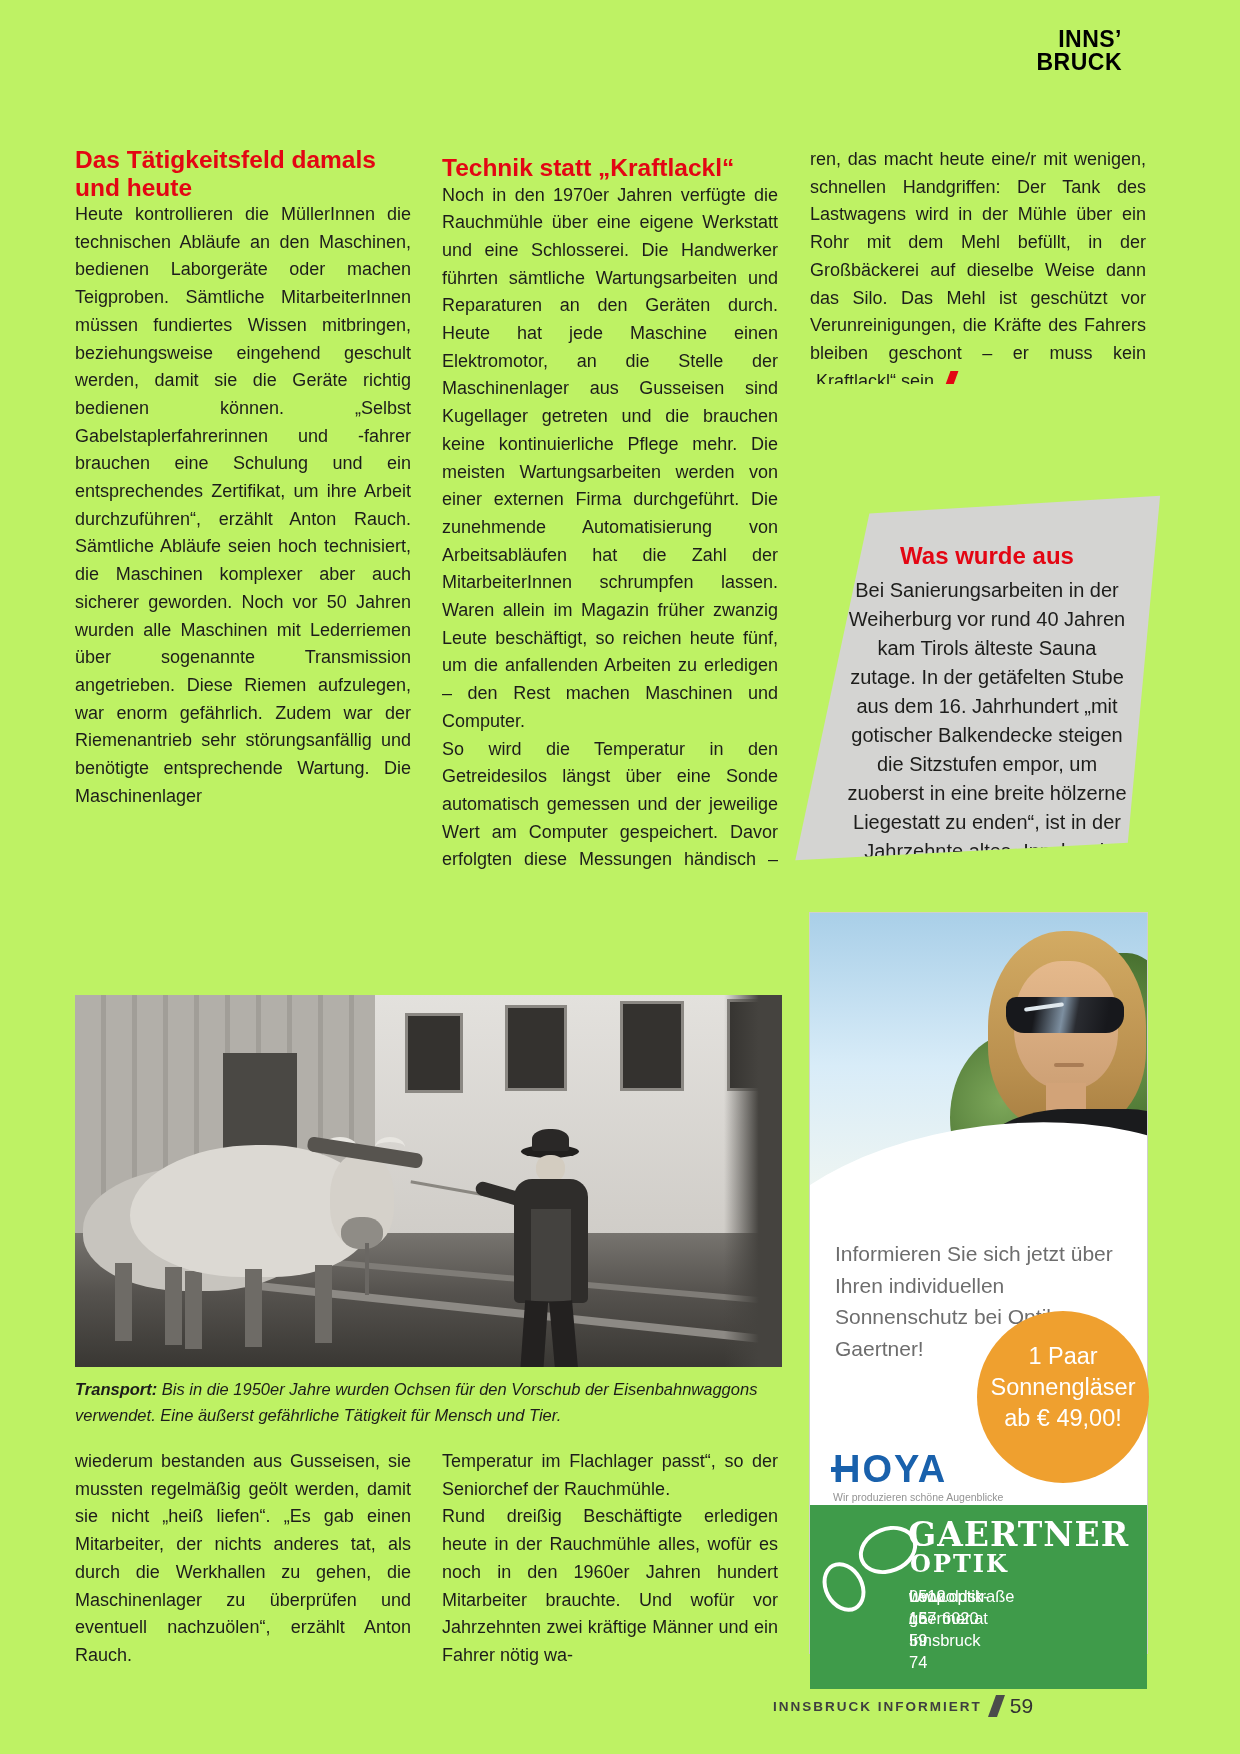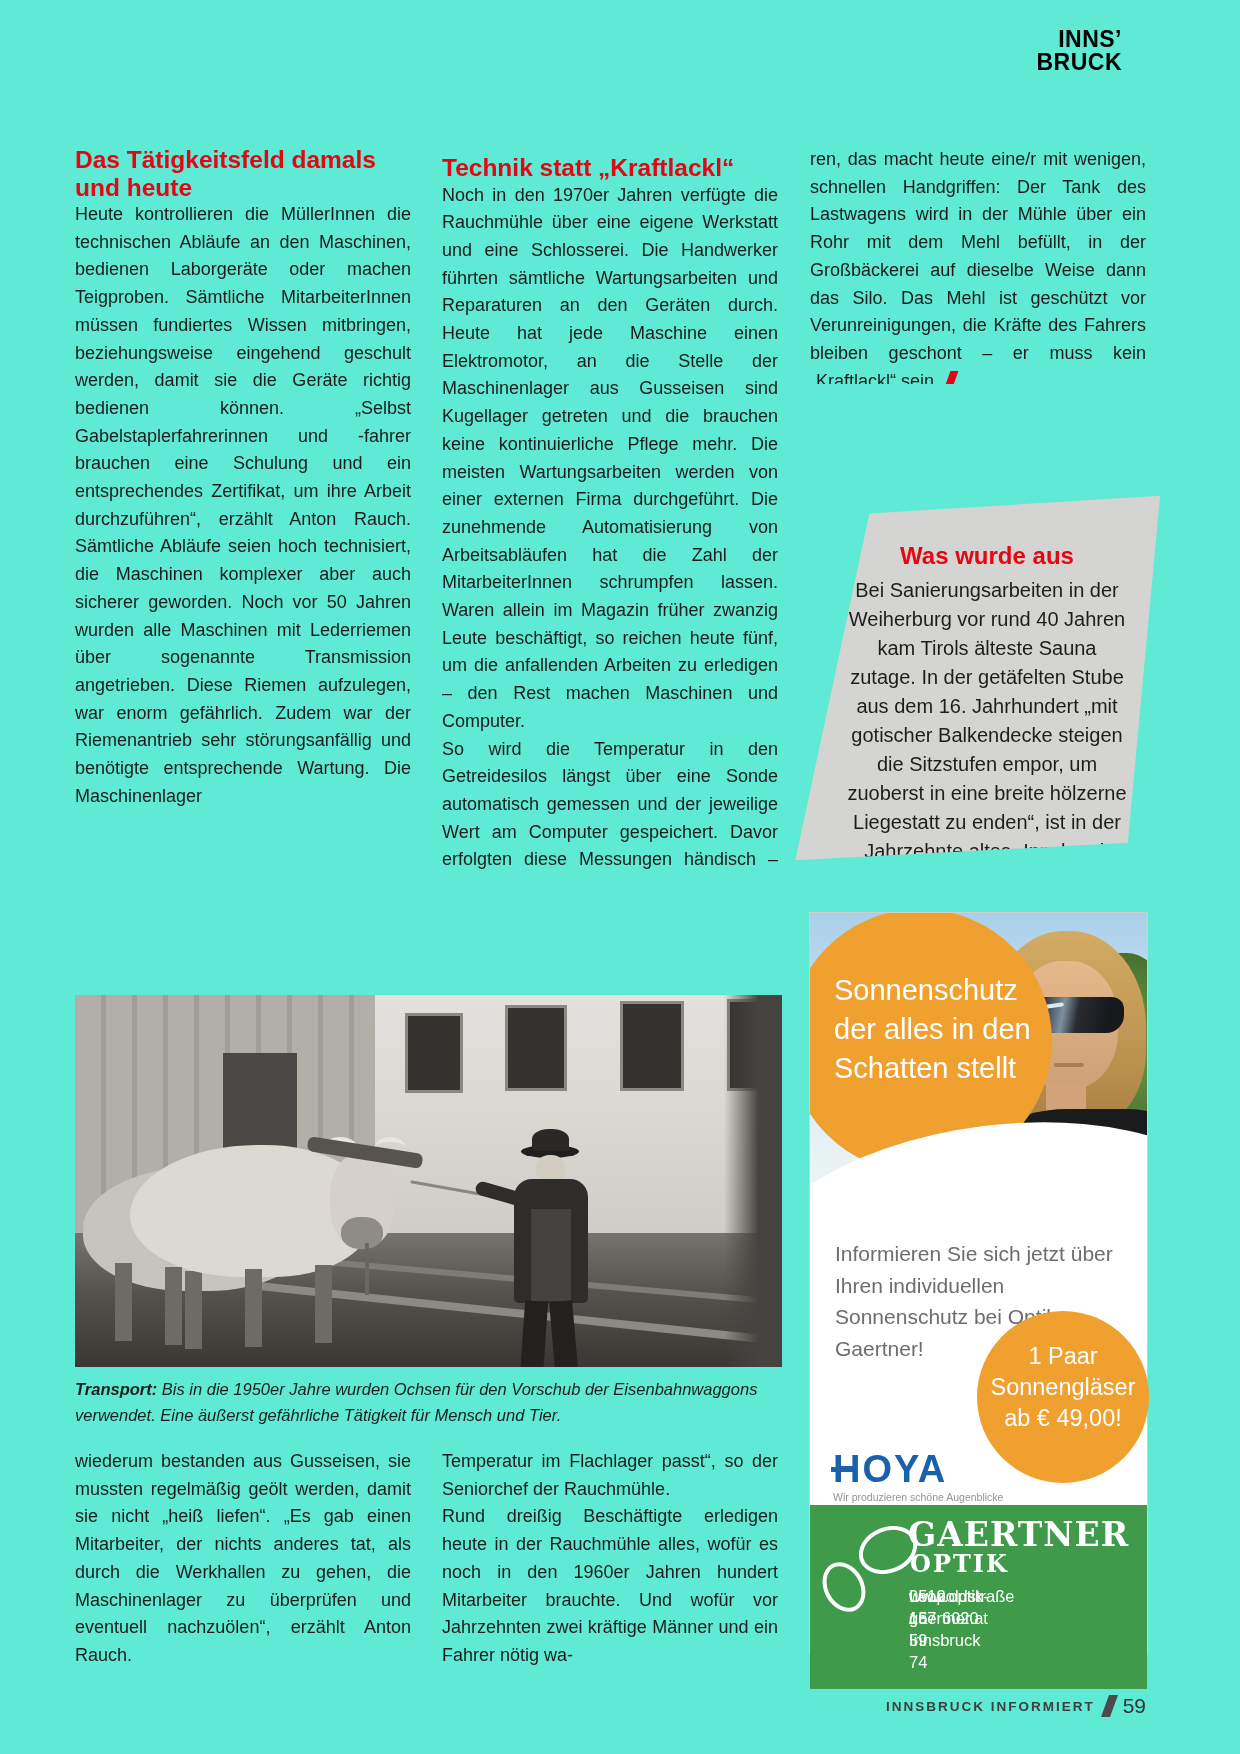--- a/index.html
+++ b/index.html
@@ -1,16 +1,16 @@
 <!DOCTYPE html>
 <html lang="de"><head>
 <meta charset="utf-8">
 <style>
   html,body{margin:0;padding:0;background:#fff;}
-  #page{position:relative;width:1240px;height:1754px;background:#5eead4;overflow:hidden;
+  #page{position:relative;width:1240px;height:1754px;background:#bef264;overflow:hidden;
         font-family:"Liberation Sans",sans-serif;color:#1d1d1b;}
   
   .brand{position:absolute;top:28px;right:118px;text-align:right;font-weight:800;
          font-size:23px;line-height:23px;letter-spacing:.5px;color:#000;}
   
   .col{position:absolute;top:146px;width:336px;font-size:18px;line-height:27.7px;
        text-align:justify;hyphens:auto;}
   #col1{left:75px;height:726px;overflow:hidden;}
   #col2{left:442px;height:726px;overflow:hidden;}
   #col3{left:810px;width:336px;height:238px;overflow:hidden;}
@@ -118,21 +118,21 @@
   .g-ellipse1{left:14px;top:56px;width:40px;height:52px;border:4px solid #fff;border-radius:50%;
               transform:rotate(-28deg);box-sizing:border-box;}
   .g-ellipse2{left:48px;top:22px;width:60px;height:46px;border:4px solid #fff;border-radius:50%;
               transform:rotate(-22deg);box-sizing:border-box;}
   .g-name1{left:98px;top:10px;font-family:"DejaVu Serif",serif;font-weight:bold;
            font-size:33px;letter-spacing:1px;}
   .g-name2{left:100px;top:44px;font-family:"DejaVu Serif",serif;font-weight:bold;
            font-size:24px;letter-spacing:2px;}
   .g-addr{left:99px;top:80px;font-size:16.5px;line-height:22px;}
   
-  #footer{position:absolute;top:1694px;left:810px;width:336px;text-align:right;white-space:nowrap;}
+  #footer{position:absolute;top:1694px;left:773px;width:336px;text-align:left;white-space:nowrap;}
   .footer-mag{font-size:13.5px;font-weight:bold;letter-spacing:2px;color:#3f3f3f;vertical-align:2px;}
   .footer-slash{display:inline-block;width:9px;height:22px;background:#4b4b4b;
                 transform:skewX(-20deg);margin:0 9px 0 10px;vertical-align:-4px;}
   .footer-num{font-size:21px;color:#333;}
 </style>
 </head>
 <body>
 
 <div id="page">
 
@@ -217,23 +217,20 @@
     <div class="ad-photo">
       <div class="ad-green1"></div>
       <div class="ad-green2"></div>
       <div class="adm-hair"></div>
       <div class="adm-face"></div>
       <div class="adm-glasses"></div>
       <div class="adm-glint"></div>
       <div class="adm-mouth"></div>
       <div class="adm-neck"></div>
       <div class="adm-shirt"></div>
-      <div class="ad-bubble">
-        <div class="ad-headline">Sonnenschutz der alles in den Schatten stellt</div>
-      </div>
       <div class="ad-swoosh"></div>
     </div>
     <div class="ad-info">Informieren Sie sich jetzt über Ihren individuellen Sonnenschutz bei Optik Gaertner!</div>
     <div class="offer-circle">1 Paar Sonnengläser ab € 49,00!</div>
     <div class="hoya">
       <div class="hoya-bar"></div>
       <span class="hoya-word">HOYA</span>
       <span class="hoya-tag">Wir produzieren schöne Augenblicke</span>
     </div>
     <div class="gaertner">

